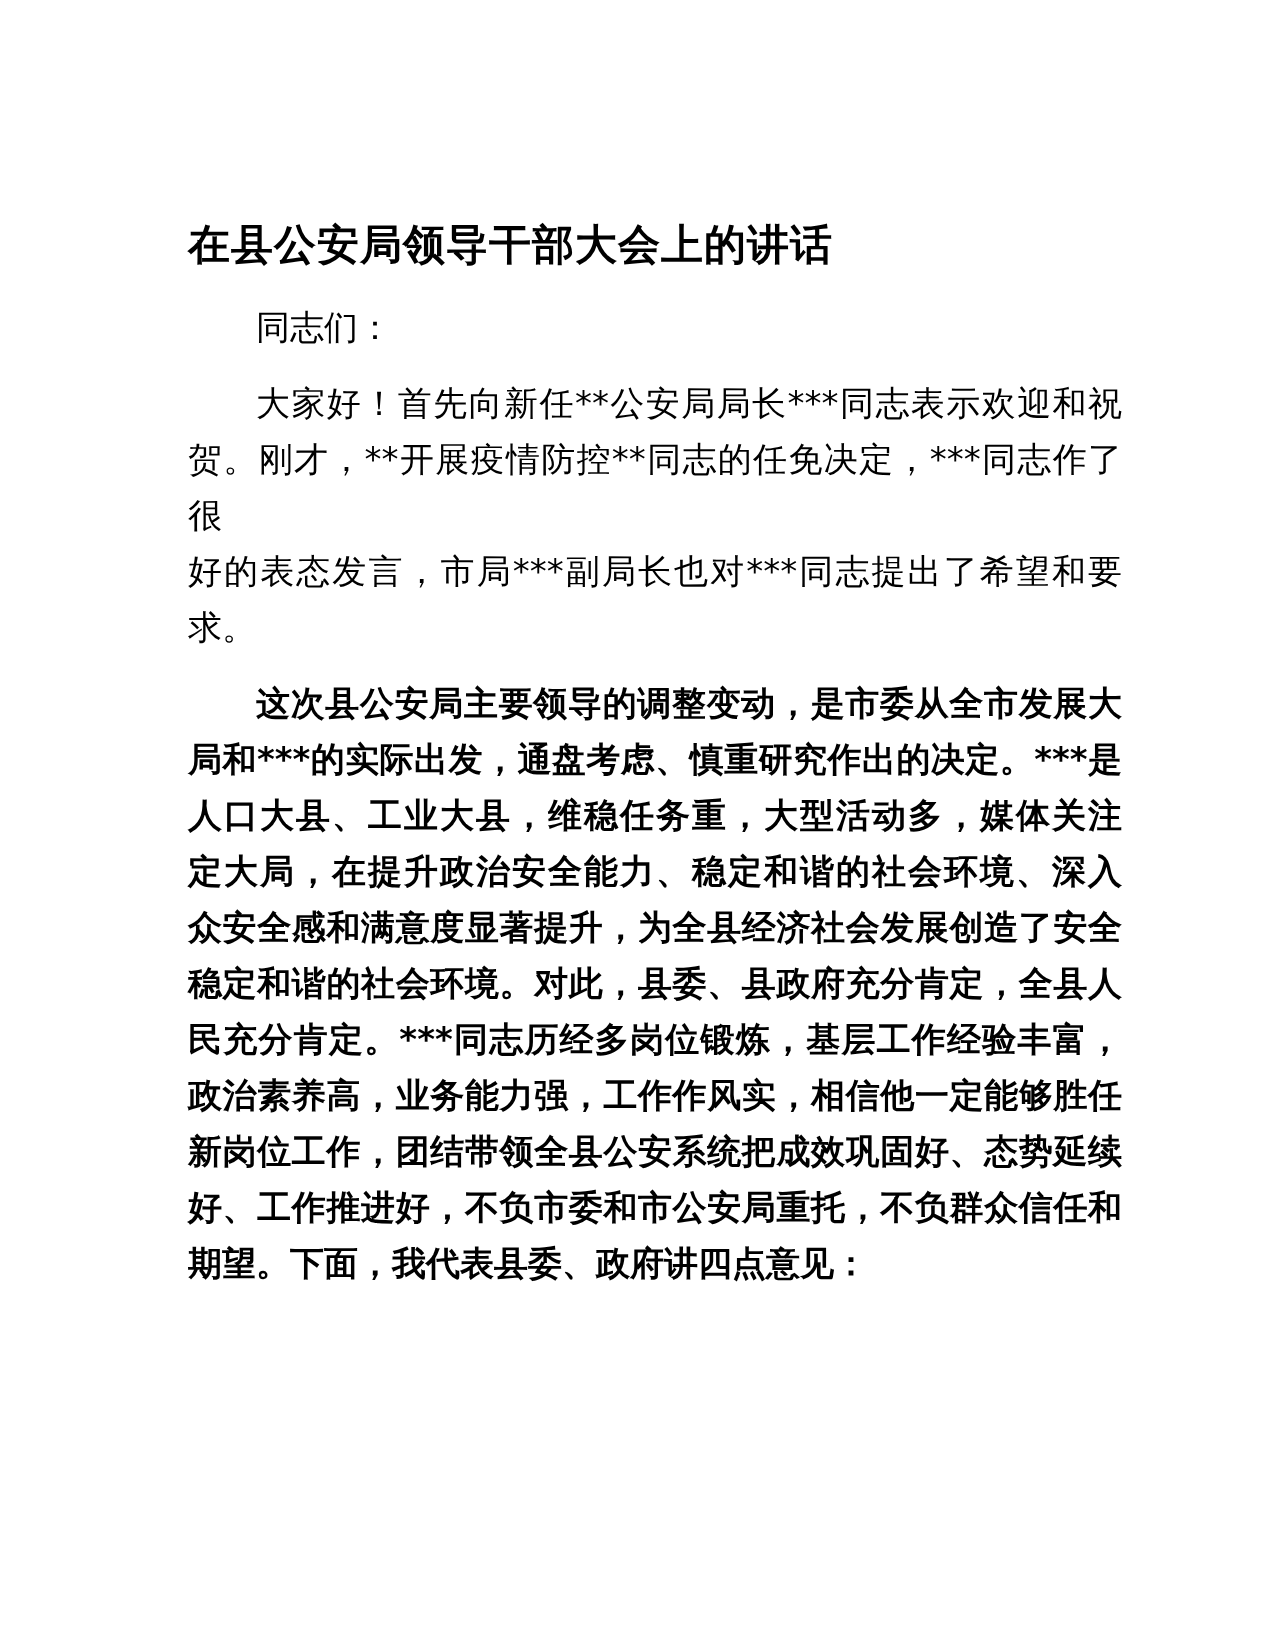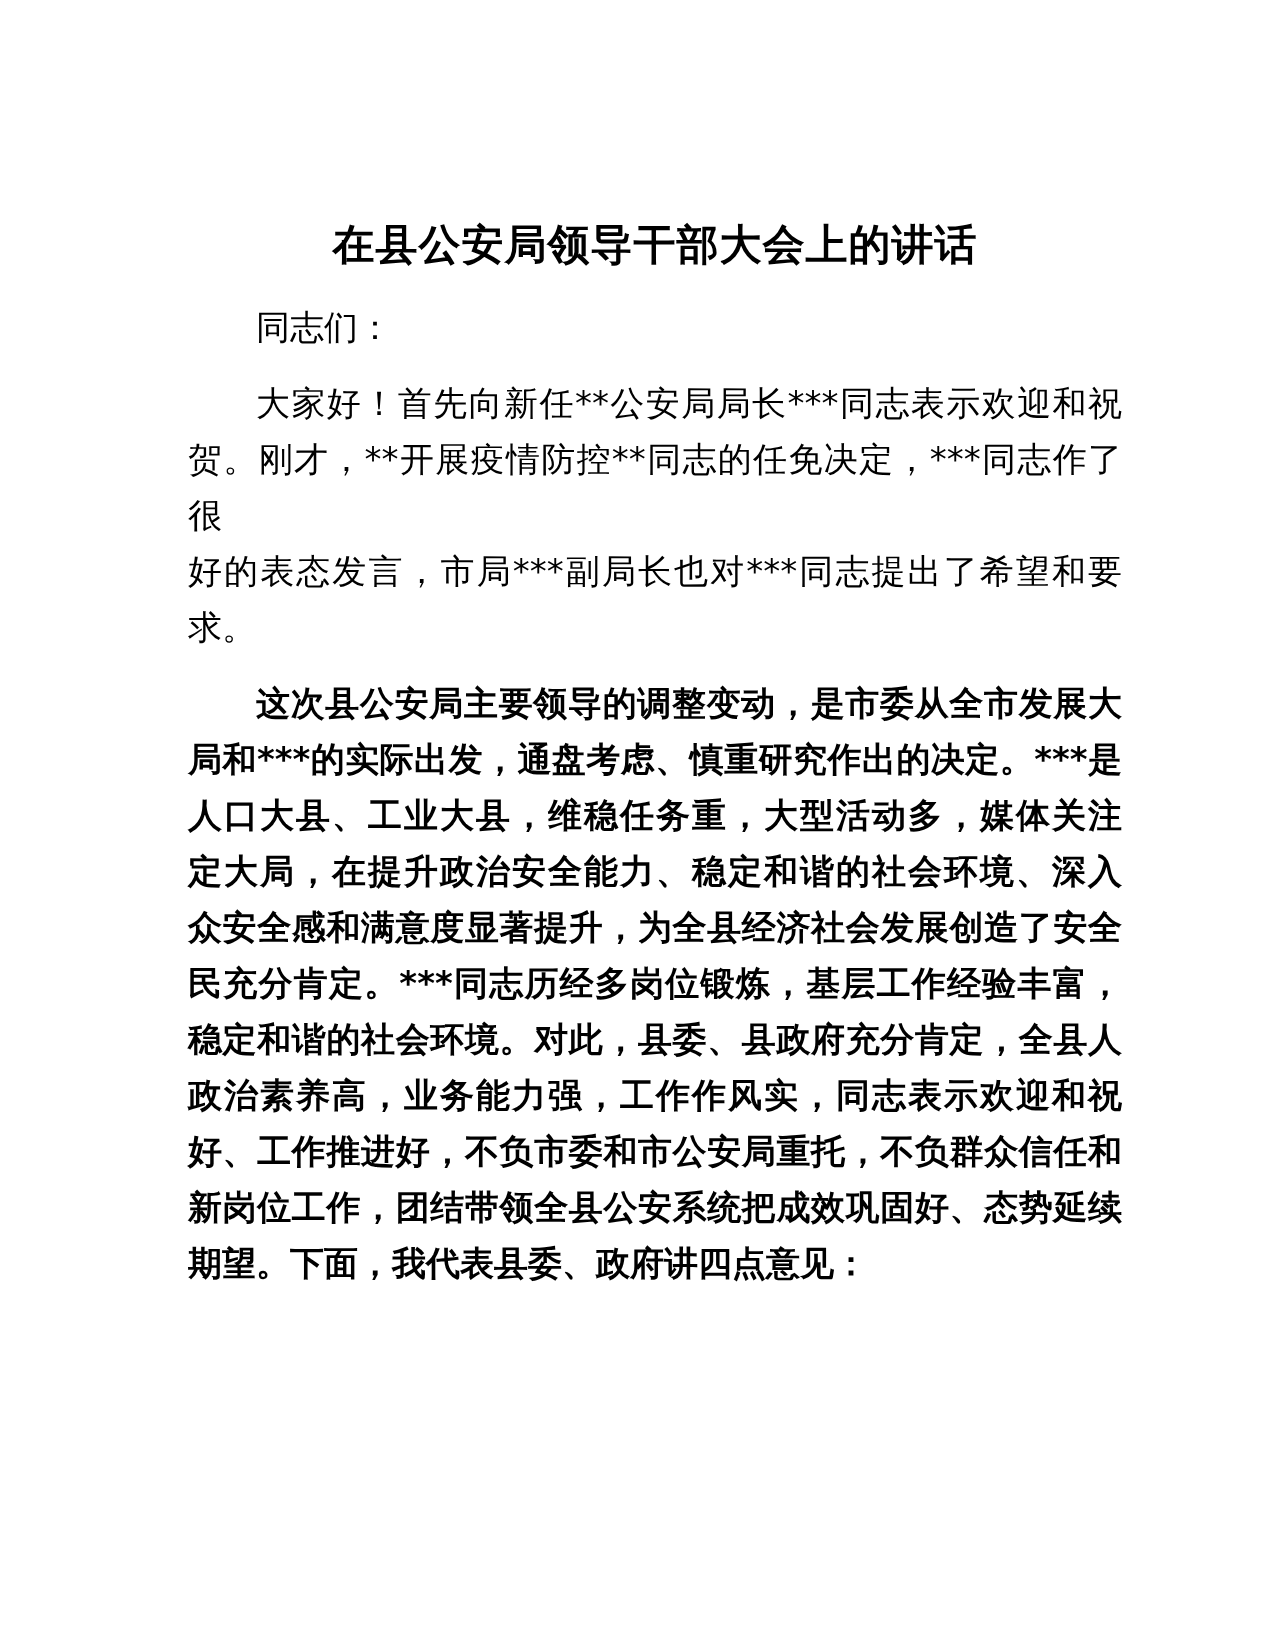--- a/index.html
+++ b/index.html
@@ -20,21 +20,21 @@
     position: absolute;
     left: 188px;
     top: 213px;
     width: 934px;
   }
   .title {
     margin: 0 0 22px 0;
     font-size: 42px;
     line-height: 64px;
     font-weight: bold;
-    text-align: center;
+    text-align: left;
     letter-spacing: 1px;
   }
   .para {
     margin: 0 0 20px 0;
     font-size: 34px;
     line-height: 56px;
     font-weight: normal;
   }
   .para:last-child { margin-bottom: 4px; font-weight: bold; }
   .line {
@@ -61,22 +61,22 @@
           <span class="line">贺。刚才，**开展疫情防控**同志的任免决定，***同志作了很</span>
           <span class="line">好的表态发言，市局***副局长也对***同志提出了希望和要</span>
           <span class="line">求。</span>
         </p>
         <p class="para">
           <span class="line">这次县公安局主要领导的调整变动，是市委从全市发展大</span>
           <span class="line">局和***的实际出发，通盘考虑、慎重研究作出的决定。***是</span>
           <span class="line">人口大县、工业大县，维稳任务重，大型活动多，媒体关注</span>
           <span class="line">定大局，在提升政治安全能力、稳定和谐的社会环境、深入</span>
           <span class="line">众安全感和满意度显著提升，为全县经济社会发展创造了安全</span>
+          <span class="line">稳定和谐的社会环境。对此，县委、县政府充分肯定，全县人</span>
           <span class="line">民充分肯定。***同志历经多岗位锻炼，基层工作经验丰富，</span>
-          <span class="line">稳定和谐的社会环境。对此，县委、县政府充分肯定，全县人</span>
-          <span class="line">政治素养高，业务能力强，工作作风实，同志表示欢迎和祝</span>
+          <span class="line">政治素养高，业务能力强，工作作风实，相信他一定能够胜任</span>
+          <span class="line">新岗位工作，团结带领全县公安系统把成效巩固好、态势延续</span>
           <span class="line">好、工作推进好，不负市委和市公安局重托，不负群众信任和</span>
-          <span class="line">新岗位工作，团结带领全县公安系统把成效巩固好、态势延续</span>
           <span class="line">期望。下面，我代表县委、政府讲四点意见：</span>
         </p>
       </div>
   </div>
 </div>
 
 </body></html>

